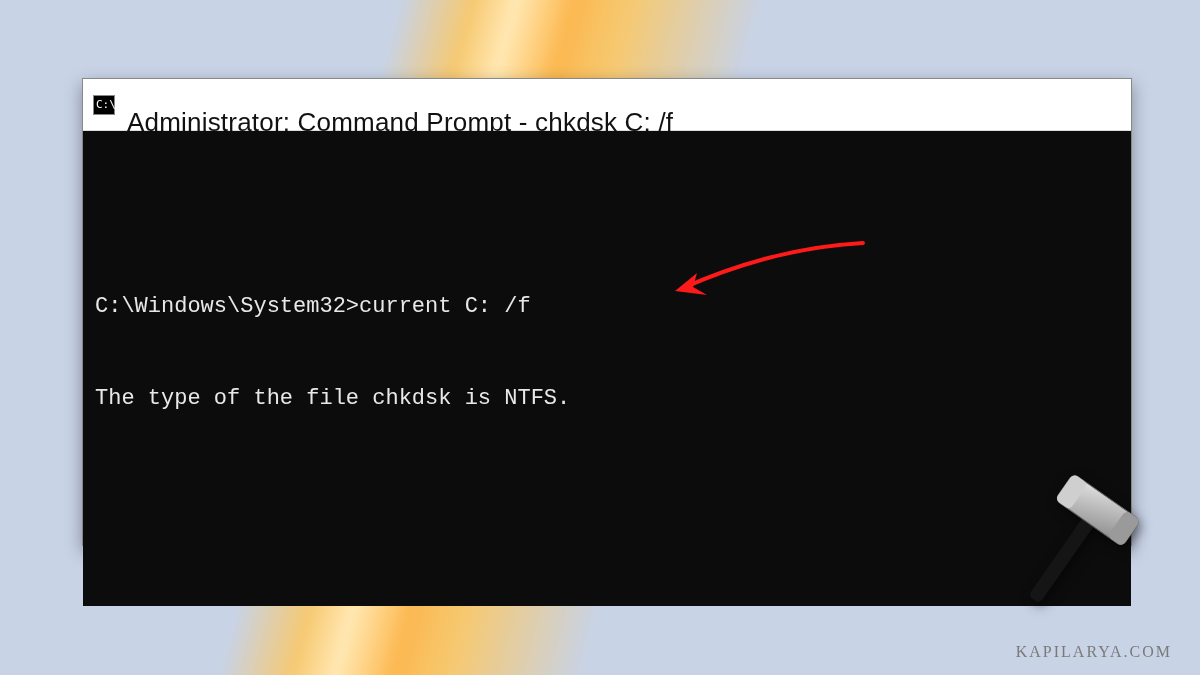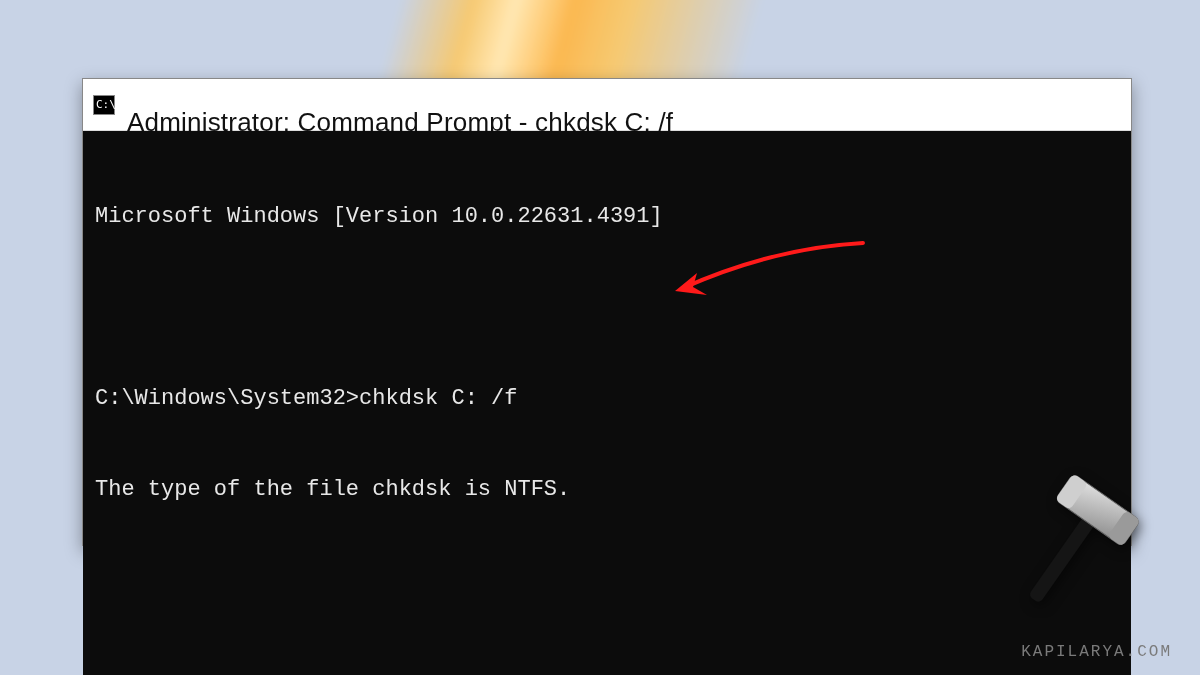--- a/index.html
+++ b/index.html
@@ -78,38 +78,37 @@
     width: 170px; height: 170px;
     pointer-events: none;
     filter: drop-shadow(2px 4px 6px rgba(0,0,0,0.5));
   }
   .watermark {
     position: absolute;
     right: 28px; bottom: 14px;
     color: #7a7a7a;
     font-size: 16px;
     letter-spacing: 2px;
-    font-family: Liberation Mono, monospace;
+    font-family: Liberation Serif, serif;
   }
 </style>
 </head>
 <body>
 
 <div class="bg"></div>
 
 <div class="window">
   <div class="titlebar">
     <div class="cmd-icon">C:\</div>
     <div class="title-text">Administrator: Command Prompt - chkdsk  C: /f</div>
   </div>
 
   <div class="terminal">
-    <span class="line">Microsoft Windows [Version 10.0.22631.4391]</span>
     <div class="blank"></div>
-    <span class="line"><span>C:\Windows\System32&gt;</span><span>chkdsk C: /f</span></span>
+    <span class="line"><span>C:\Windows\System32&gt;</span><span>current C: /f</span></span>
     <span class="line">The type of the file chkdsk is NTFS.</span>
     
     
 
     <svg class="arrow" width="220" height="80">
       <path d="M 200 10 Q 110 15 20 55" stroke="#ff1a1a" stroke-width="4" fill="none" stroke-linecap="round"></path>
       <path d="M 12 58 L 34 40 L 30 54 L 44 62 Z" fill="#ff1a1a"></path>
     </svg>
   </div>
 </div>

